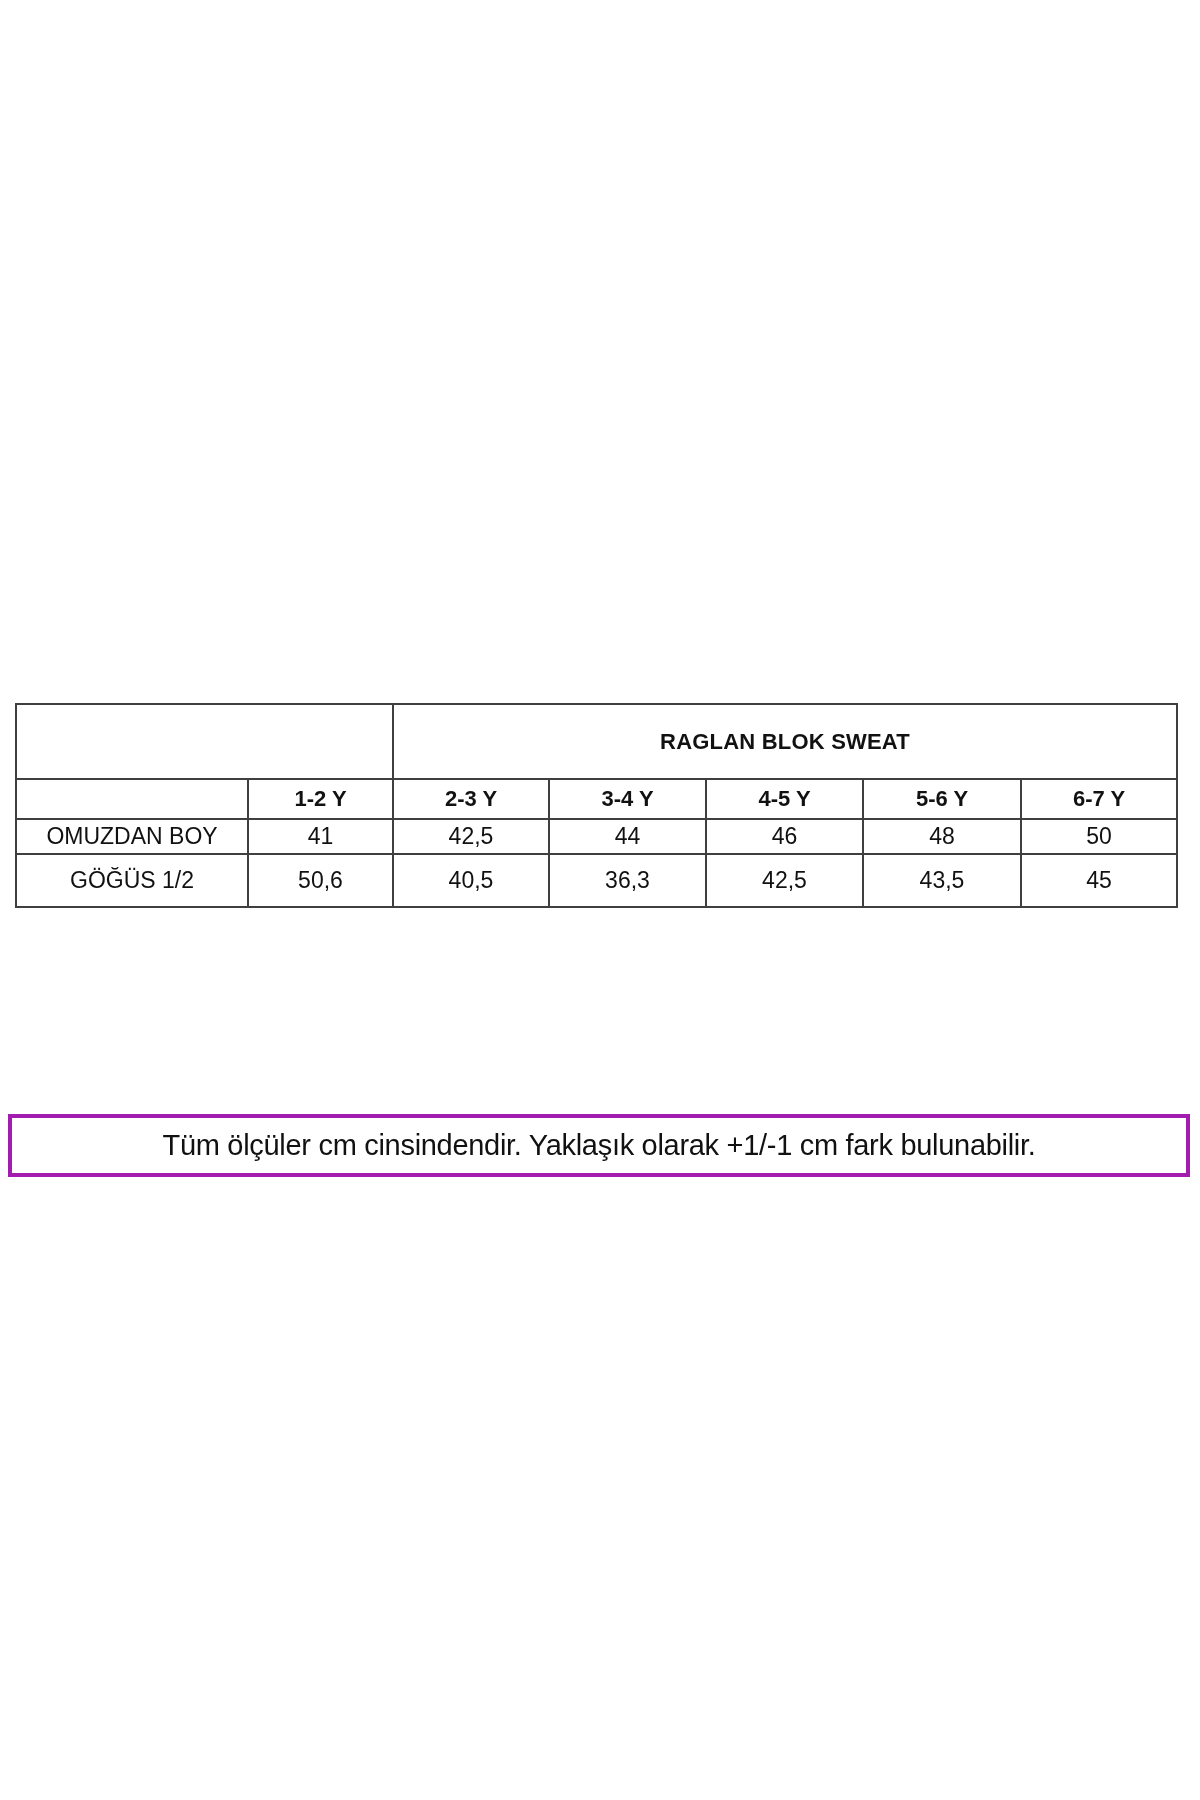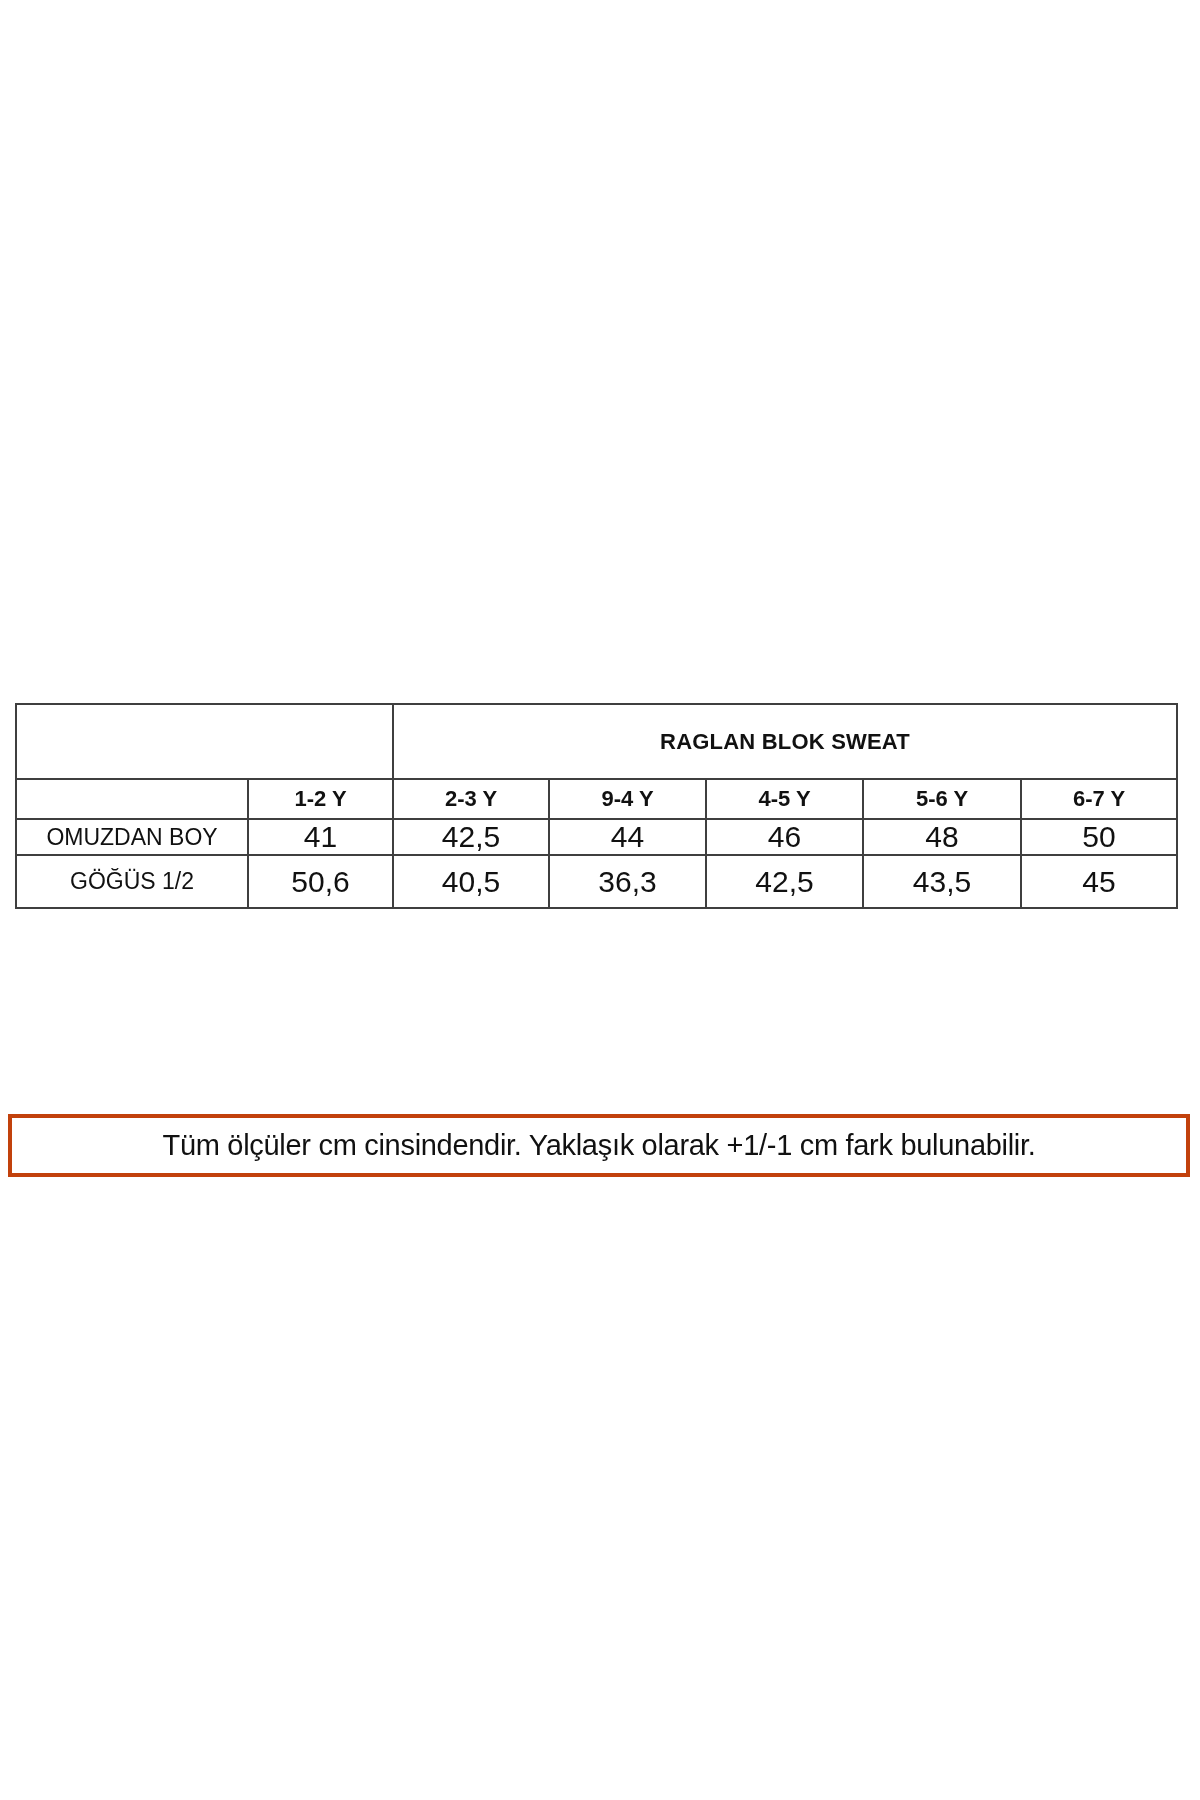--- a/index.html
+++ b/index.html
@@ -46,32 +46,32 @@
     font-size: 22px;
     text-align: center;
   }
   .cell-label {
     font-size: 23px;
     text-align: center;
     padding-left: 5px;
     font-weight: normal;
   }
   .cell-value {
-    font-size: 30px;
+    font-size: 23px;
     text-align: center;
     font-weight: normal;
   }
   
   #footer-note {
     position: absolute;
     left: 8px;
     top: 1114px;
     width: 1174px;
     height: 55px;
-    border: 4px solid #c2410c;
+    border: 4px solid #a21caf;
     display: flex;
     align-items: center;
     justify-content: center;
     font-size: 29px;
     white-space: nowrap;
     letter-spacing: -0.3px;
   }
 </style>
 </head>
 <body>
@@ -90,21 +90,21 @@
     </colgroup>
     <tbody>
       <tr class="row-title">
         <td colspan="2"></td>
         <td colspan="5" class="cell-title">RAGLAN BLOK SWEAT</td>
       </tr>
       <tr class="row-sizes">
         <td></td>
         <th class="cell-size-header">1-2 Y</th>
         <th class="cell-size-header">2-3 Y</th>
-        <th class="cell-size-header">9-4 Y</th>
+        <th class="cell-size-header">3-4 Y</th>
         <th class="cell-size-header">4-5 Y</th>
         <th class="cell-size-header">5-6 Y</th>
         <th class="cell-size-header">6-7 Y</th>
       </tr>
       <tr class="row-measure1">
         <td class="cell-label">OMUZDAN BOY</td>
         <td class="cell-value">41</td>
         <td class="cell-value">42,5</td>
         <td class="cell-value">44</td>
         <td class="cell-value">46</td>

